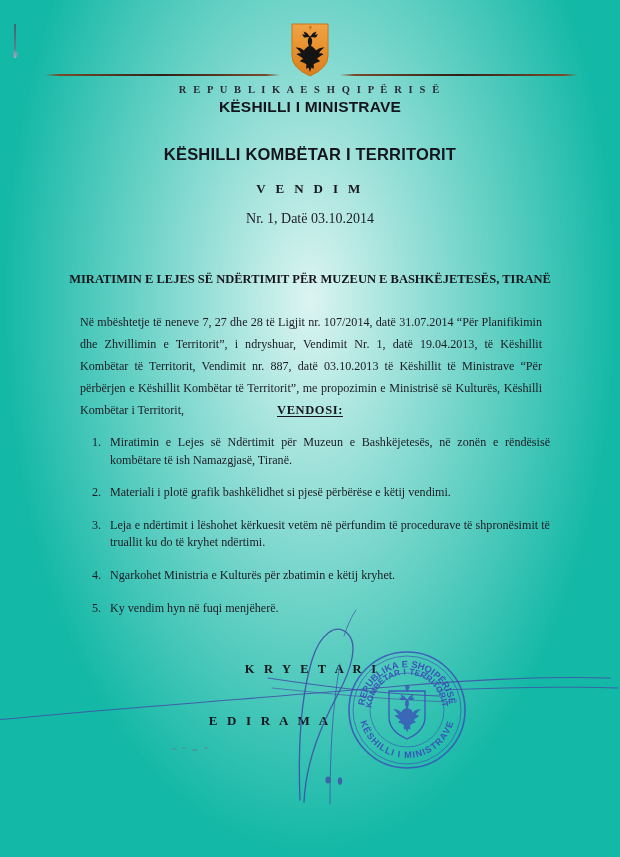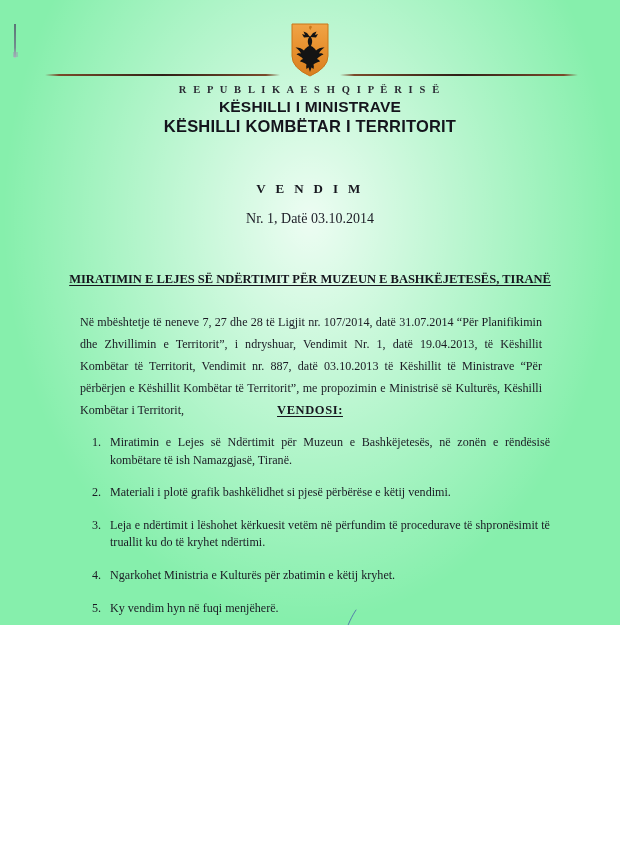--- a/index.html
+++ b/index.html
@@ -3,22 +3,22 @@
 <meta charset="utf-8">
 <style>
   html, body {
     margin: 0;
     padding: 0;
     background: #ffffff;
   }
   #page {
     position: relative;
     width: 620px;
-    height: 625px;
-    background: #86efac;
+    height: 857px;
+    background: #14b8a6;
     overflow: hidden;
     font-family: "Liberation Serif", "DejaVu Serif", serif;
     color: #1b1b22;
   }
 
   
   #page::before {
     content: "";
     position: absolute;
     inset: 0;
@@ -97,21 +97,21 @@
     margin-bottom: 2px;
     font-family: "Liberation Serif", serif;
   }
   .hdr-line2, .hdr-line3 {
     font-family: "Liberation Sans", sans-serif;
     font-weight: 700;
     color: #14141c;
     letter-spacing: .2px;
   }
   .hdr-line2 { font-size: 15.5px; line-height: 19px; }
-  .hdr-line3 { font-size: 16.5px; line-height: 20px; }
+  .hdr-line3 { font-size: 16.5px; line-height: 20px; margin-top: 28px; }
 
   
   .vendim {
     position: absolute;
     top: 181px;
     left: 0; right: 0;
     text-align: center;
     font-size: 13px;
     font-weight: 700;
     letter-spacing: 3.4px;
@@ -143,21 +143,20 @@
     top: 272px;
     left: 60px;
     right: 60px;
     text-align: center;
     font-size: 12.5px;
     font-weight: 700;
     line-height: 15px;
     color: #15151d;
   }
   .doc-title span {
-    text-decoration: underline;
     text-underline-offset: 2px;
   }
 
   
   .preamble {
     position: absolute;
     top: 311px;
     left: 80px;
     right: 78px;
     font-size: 12.1px;

